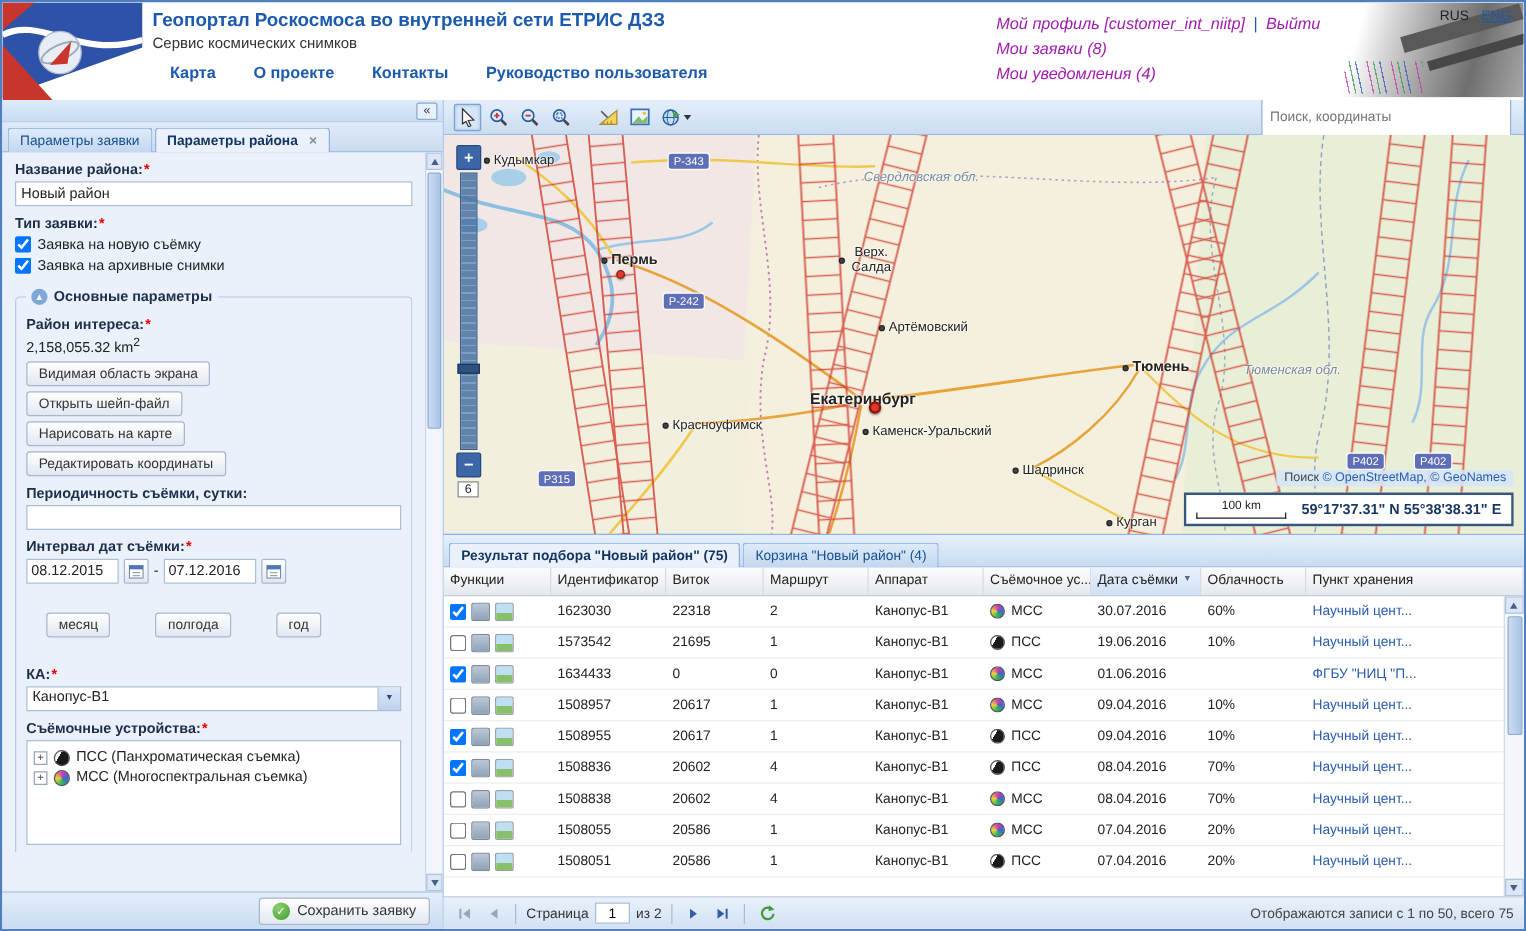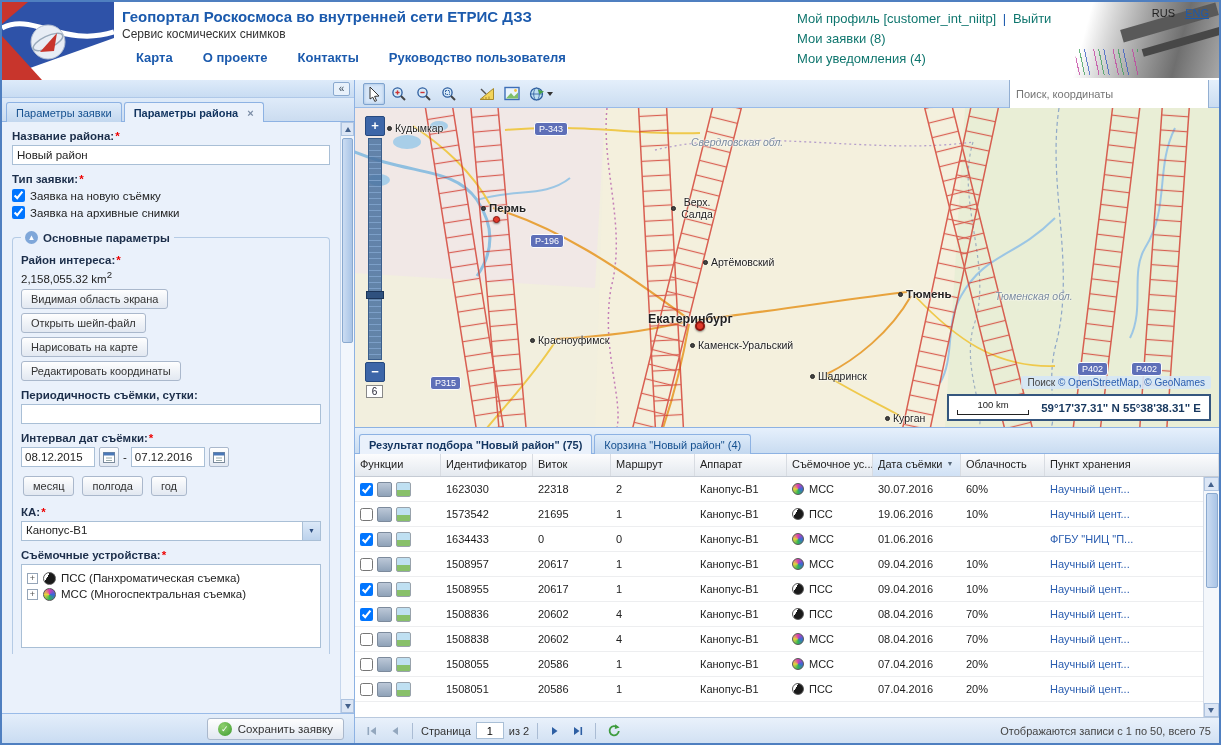--- a/index.html
+++ b/index.html
@@ -13,21 +13,21 @@
 
   
   .hdr { height:78px; background:#fff; position:relative; display:flex; flex:0 0 auto; }
   .logo { width:112px; height:78px; flex:0 0 auto; }
   .title-block { padding:6px 0 0 8px; }
   .app-title { color:#1B5AAD; font-weight:bold; font-size:15px; }
   .app-subtitle { color:#333; font-size:12px; margin-top:2px; }
   .top-nav { margin:9px 0 0 14px; display:flex; gap:30px; }
   .top-nav a { color:#1B5AAD; font-size:13px; font-weight:bold; text-decoration:none; cursor:pointer; }
   .profile-block { position:absolute; left:795px; top:7px; font-size:13px; line-height:1.55; color:#1B5AAD; z-index:4; }
-  .profile-block a { color:#0f766e; text-decoration:none; cursor:pointer; display:inline-block; }
+  .profile-block a { color:#a21caf; text-decoration:none; cursor:pointer; display:inline-block;font-style:italic; }
   .profile-block .sep { color:#1B5AAD; margin:0 3px; }
   .lang-block { position:absolute; right:10px; top:5px; font-size:11px; z-index:5; }
   .lang-rus { color:#222; }
   .lang-eng { color:#1B5AAD; text-decoration:underline; cursor:pointer; margin-left:7px;margin-top:28px; }
   .sat-photo { position:absolute; right:0; top:0; width:150px; height:76px;
     background:linear-gradient(105deg,#ffffff 0 14%,#d8d8d8 28%,#9a9a9a 52%,#6f6f6f 72%,#a8a8a8 100%);
     clip-path:polygon(16% 0, 100% 0, 100% 100%, 0 100%); overflow:hidden; }
   .sat-panel1 { position:absolute; left:34%; top:18%; width:66%; height:17%; background:#595959; transform:rotate(-16deg); }
   .sat-panel2 { position:absolute; left:48%; top:46%; width:58%; height:10%; background:#474747; transform:rotate(-16deg); }
   .sat-streaks { position:absolute; left:4%; bottom:4%; width:42%; height:34%; opacity:.75;
@@ -52,21 +52,21 @@
   .req { color:#E00; margin-left:1px; }
   .text-input { width:100%; height:20px; border:1px solid #A9BFD6; font-size:11.5px; padding:1px 4px; font-family:inherit; background:#fff; color:#222; }
   .checkline { display:flex; align-items:center; gap:5px; font-size:11.5px; color:#222; margin:4px 0; }
   input[type=checkbox] { width:13px; height:13px; margin:0; }
   fieldset.fs { border:1px solid #B5CBE5; border-bottom:none; border-radius:4px 4px 0 0; margin:12px 0 0; padding:2px 8px 6px; }
   .fs legend { font-size:11.5px; font-weight:bold; color:#1C2E4A; display:flex; align-items:center; gap:5px; padding:0 4px; }
   .fs-toggle { width:13px; height:13px; border-radius:7px; background:#7FA7D9; color:#fff; font-size:8px; line-height:13px; text-align:center; cursor:pointer; }
   .aoi-value { font-size:11.5px; color:#222; margin:1px 0 4px; }
   .btn { display:block; width:fit-content; border:1px solid #AAB8CC; border-radius:3px; background:linear-gradient(#FEFEFE,#E2E8F1); font-size:11px; color:#333; padding:3px 9px; cursor:pointer; font-family:inherit; margin:4px 0; }
   .btn-row { display:flex; gap:4px; margin-top:7px; }
-  .btn-row .btn { margin:2px; }
+  .btn-row .btn { margin:16px; }
   .date-row { display:flex; align-items:center; gap:4px; }
   .date-input { width:74px; height:20px; border:1px solid #A9BFD6; font-size:11.5px; padding:1px 3px; font-family:inherit; color:#222; }
   .cal-btn { width:20px; height:20px; border:1px solid #AAB8CC; border-radius:2px; background:linear-gradient(#fff,#E2E8F1); display:flex; align-items:center; justify-content:center; padding:0; cursor:pointer; }
   .date-sep { font-size:11.5px; color:#222; }
   .select { display:flex; width:100%; height:20px; border:1px solid #A9BFD6; background:#fff; cursor:pointer; }
   .select .val { flex:1; font-size:11.5px; padding:2px 4px; color:#222; }
   .select .trig { width:18px; background:linear-gradient(#DCE9F8,#BCD2EC); border-left:1px solid #A9BFD6; color:#2B4C7E; font-size:7px; display:flex; align-items:center; justify-content:center; }
   .devices { height:84px; background:#fff; border:1px solid #A9BFD6; padding:4px 5px; overflow:hidden; }
   .tree-row { display:flex; align-items:center; gap:5px; font-size:11.5px; margin:3px 0; color:#222; }
   .expander { width:11px; height:11px; border:1px solid #95A5B8; background:#fff; font-size:9px; line-height:9px; text-align:center; color:#555; cursor:pointer; flex:0 0 auto; }
@@ -443,21 +443,21 @@
           </div>
         <div class="city" style="left:530px;top:304px;">
             <i class="dot"></i>
             <span>Курган</span>
           </div>
 
         <div class="region-label" style="left:336px;top:28px;">Свердловская обл.</div>
         <div class="region-label" style="left:640px;top:182px;">Тюменская обл.</div>
 
         <div class="badge" style="left:179px;top:14px;">Р-343</div>
-        <div class="badge" style="left:175px;top:126px;">Р-196</div>
+        <div class="badge" style="left:175px;top:126px;">Р-242</div>
         <div class="badge" style="left:75px;top:268px;">Р315</div>
         <div class="badge" style="left:722px;top:254px;">Р402</div>
         <div class="badge" style="left:776px;top:254px;">Р402</div>
 
         <div class="marker" style="left:340px;top:213px;"></div>
         <div class="marker small" style="left:138px;top:108px;"></div>
 
         <div class="zoomctl">
           <button class="zbtn">+</button>
           <div class="ztrack">

